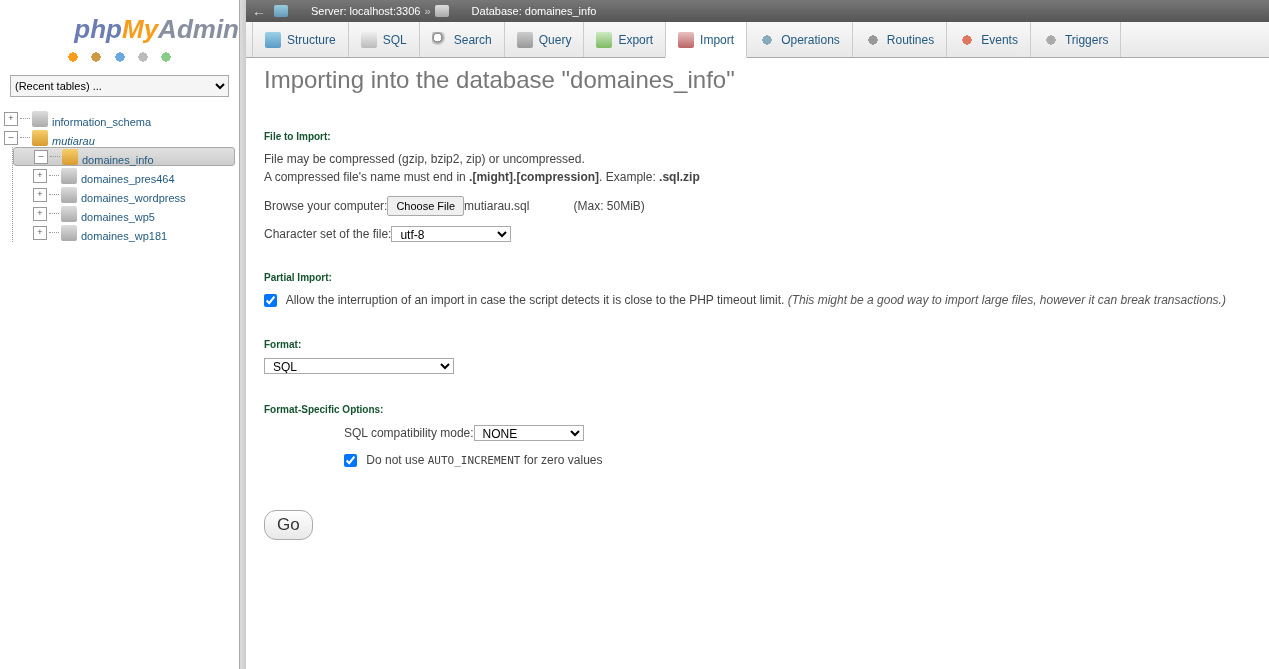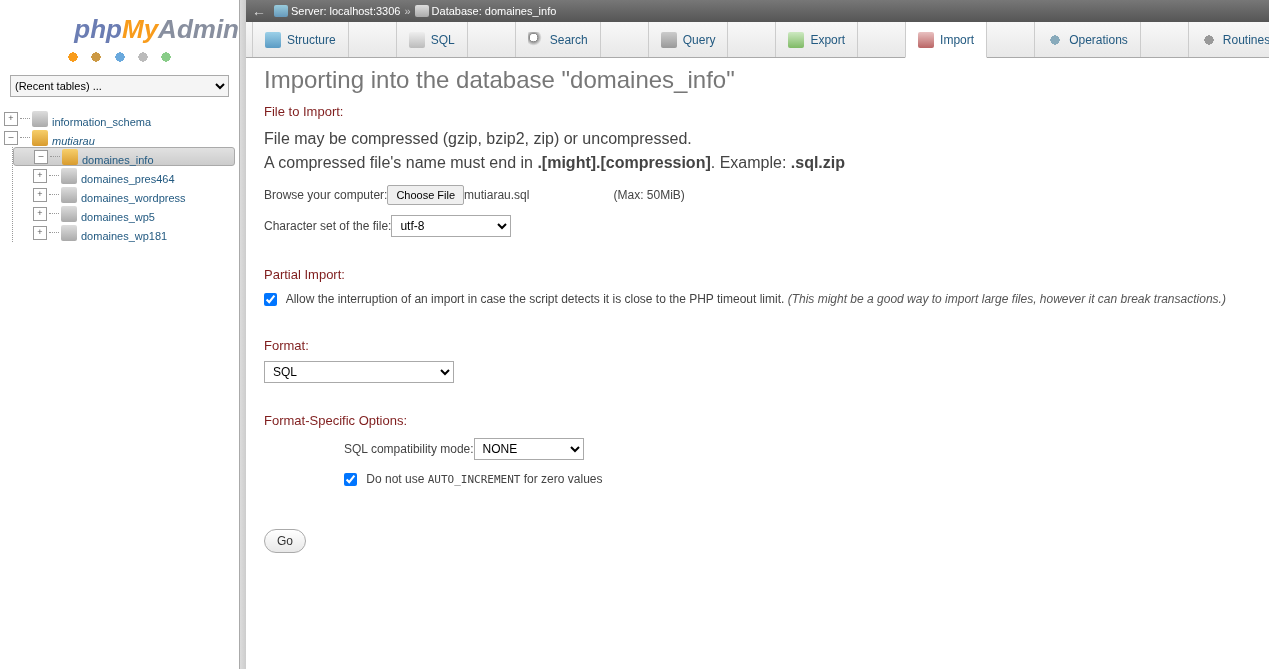--- a/index.html
+++ b/index.html
@@ -25,50 +25,50 @@
 .tree-item.selected { background: linear-gradient(#e1e1e1,#ccc); border: 1px solid #aaa; border-radius: 3px; }
 .tree-item.current a { font-style: italic; }
 .vline { border-left: 1px dotted #999; margin-left: 8px; padding-left: 0; }
 
 .splitter { width: 6px; background: linear-gradient(to right,#dcdcdc,#ccc); cursor: col-resize; }
 
 .main { flex: 1; display: flex; flex-direction: column; background: #fff; overflow: hidden; }
 .topbar { height: 22px; background: linear-gradient(#777,#555); color: #fff; display: flex; align-items: center; padding: 0 6px; font-size: 11px; }
 .topbar .arrow { color: #ddd; margin-right: 8px; cursor: pointer; font-size: 14px; }
 .topbar .sep { margin: 0 4px; color: #ccc; }
-.topbar .bc { color: #fff; text-decoration: none; cursor: pointer; }
+.topbar .bc { color: #fff; text-decoration: none; cursor: pointer; margin-left: 20px; }
 .topbar .bico { display: inline-block; width: 14px; height: 12px; vertical-align: middle; margin-right: 3px; }
 
-.tabs { display: flex; background: linear-gradient(#f8f8f8,#e8e8e8); border-bottom: 1px solid #aaa; height: 36px; align-items: stretch; padding-left: 6px; gap: 48px; }
+.tabs { display: flex; background: linear-gradient(#f8f8f8,#e8e8e8); border-bottom: 1px solid #aaa; height: 36px; align-items: stretch; padding-left: 6px; }
 .tab { display: flex; align-items: center; padding: 0 12px; border-left: 1px solid #ccc; border-right: 1px solid #ccc; margin-right: -1px; cursor: pointer; }
 .tab.active { background: #fff; border-bottom: 1px solid #fff; margin-bottom: -1px; border-top: 0; }
 .tab a { color: #235a81; text-decoration: none; font-size: 12px; }
 .tab.active a { color: #235a81; }
 .tab .tico { width: 16px; height: 16px; margin-right: 6px; display: inline-block; }
 
 .content { padding: 8px 18px 20px; overflow-y: auto; flex: 1; }
-h2 { font-weight: normal; color: #777; font-size: 24px; margin-bottom: 10px; }
-.section-title { font-weight: normal; font-size: 13px; color: #7f1d1d; margin-bottom: 8px; }
+h2 { font-weight: normal; color: #777; font-size: 24px; margin-bottom: 37px; }
+.section-title { font-weight: bold; font-size: 10px; color: #14532d; margin-bottom: 8px; }
 .section { margin-bottom: 30px; }
-.desc { font-size: 16px; color: #444; line-height: 1.5; }
+.desc { font-size: 12px; color: #444; line-height: 1.5; }
 .row { margin-top: 10px; display: flex; align-items: center; font-size: 12px; }
 .row label { color: #444; }
 .file-btn { font-size: 11px; padding: 3px 8px; border: 1px solid #aaa; background: #efefef; border-radius: 2px; cursor: pointer; }
-.sel { border: 1px solid #aaa; height: 22px; font-size: 12px; padding: 0 4px; background: #fff; }
+.sel { border: 1px solid #aaa; height: 16px; font-size: 12px; padding: 0 4px; background: #fff; }
 .sel.wide { width: 120px; }
 .sel.fmt { width: 190px; }
 .sel.comp { width: 110px; }
 .txt { border: 1px solid #aaa; height: 22px; font-size: 12px; padding: 0 6px; width: 176px; }
 .cb-row { font-size: 12px; color: #444; line-height: 1.5; }
 .cb-row input { margin-right: 6px; vertical-align: middle; }
 .note { font-style: italic; color: #555; }
 .indent { padding-left: 80px; }
-.go-btn { padding: 4px 12px; border: 1px solid #aaa; border-radius: 12px; background: linear-gradient(#fff,#e8e8e8); cursor: pointer; font-size: 12px; color: #333; margin-top: 10px; text-align: center; }
+.go-btn { padding: 4px 12px; border: 1px solid #aaa; border-radius: 12px; background: linear-gradient(#fff,#e8e8e8); cursor: pointer; font-size: 17px; color: #333; margin-top: 10px; text-align: center; }
 .mono { font-family: Consolas, monospace; font-size: 11px; }
-.max { margin-left: 84px; color: #444; }
+.max { margin-left: 44px; color: #444; }
 
 
 .i-home { background: radial-gradient(circle,#f89c1c 40%,transparent 42%); }
 .i-exit { background: radial-gradient(circle,#c94 40%,transparent 42%); }
 .i-help { background: radial-gradient(circle,#6aa9dd 40%,transparent 42%); }
 .i-sql { background: radial-gradient(circle,#bbb 40%,transparent 42%); }
 .i-refresh { background: radial-gradient(circle,#8c8 40%,transparent 42%); }
 .i-db { background: linear-gradient(#f7cf6b,#d89b2e); border-radius: 2px; width:14px;height:14px; }
 .i-dbg { background: linear-gradient(#ddd,#aaa); border-radius: 2px; width:14px;height:14px; }
 .i-srv { background: linear-gradient(#9cd,#69b); border-radius: 2px; width:14px;height:12px; }

